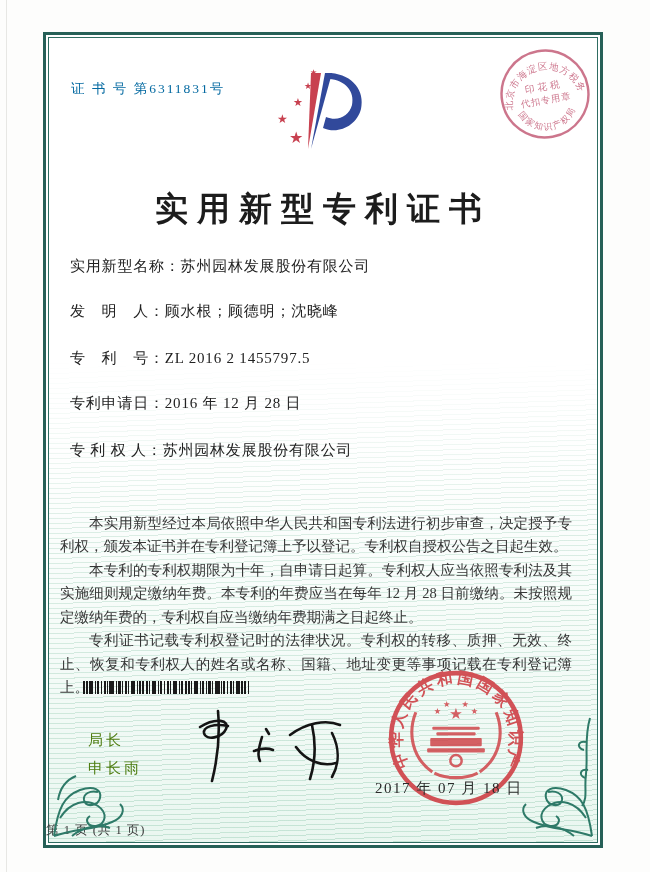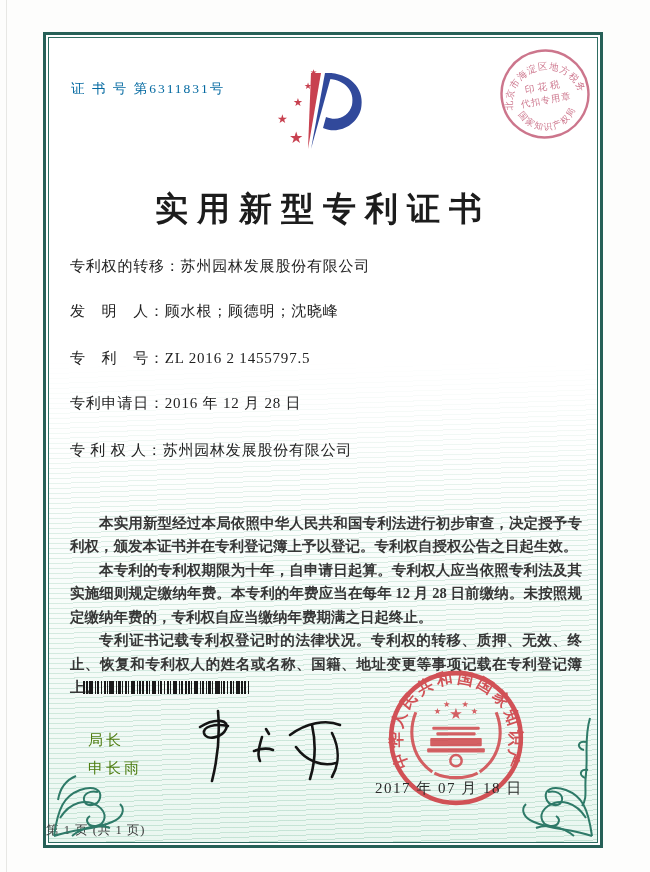--- a/index.html
+++ b/index.html
@@ -12,21 +12,21 @@
     background:
       repeating-linear-gradient(178deg, rgba(136,196,168,0.38) 0 1px, rgba(255,255,255,0) 1px 5px),
       linear-gradient(to bottom, rgba(232,247,240,0) 45%, rgba(222,242,232,0.65) 100%);
     -webkit-mask-image:linear-gradient(to bottom, transparent 0%, transparent 40%, rgba(0,0,0,.75) 62%, #000 100%);
             mask-image:linear-gradient(to bottom, transparent 0%, transparent 40%, rgba(0,0,0,.75) 62%, #000 100%);}
   .cert-number{position:absolute;left:25px;top:45px;font-size:13.5px;letter-spacing:2px;color:#0369a1;}
   .logo{position:absolute;left:225px;top:26px;width:100px;height:92px;}
   .tax-stamp{position:absolute;left:452px;top:12px;width:94px;height:94px;opacity:.82;}
   .title{position:absolute;left:0;right:0;top:140px;text-align:center;font-size:33px;font-weight:bold;letter-spacing:9px;color:#1c1c1c;margin-top:12px;}
   .field{position:absolute;left:24px;font-size:15px;color:#222;letter-spacing:.8px;white-space:nowrap;}
-  .body-text{position:absolute;left:24px;top:477px;width:512px;font-size:14.5px;line-height:1.62;color:#363636;text-align:justify;font-weight:bold;}
+  .body-text{position:absolute;left:14px;top:477px;width:512px;font-size:14.5px;line-height:1.62;color:#363636;text-align:justify;}
   .body-text p{margin:0;text-indent:2em;}
   .barcode{position:absolute;left:37px;top:646px;width:166px;height:13px;
     background:
       repeating-linear-gradient(90deg,#1a1a1a 0 1px,transparent 1px 3px),
       repeating-linear-gradient(90deg,#1a1a1a 0 2px,transparent 2px 7px),
       repeating-linear-gradient(90deg,transparent 0 4px,#1a1a1a 4px 5px,transparent 5px 11px);}
   .director{position:absolute;left:42px;top:692px;font-size:15px;color:#4d7c0f;letter-spacing:3px;line-height:1.85;}
   .signature{position:absolute;left:128px;top:668px;width:180px;height:90px;}
   .office-seal{position:absolute;left:341px;top:634px;width:138px;height:138px;opacity:.9;}
   .seal-date{position:absolute;left:329px;top:744px;font-size:15px;letter-spacing:1.5px;color:#2b2b2b;}
@@ -71,21 +71,21 @@
         <text font-size="8.6" letter-spacing="1.4">
           <textPath href="#taxBottomArc" xlink:href="#taxBottomArc">国家知识产权局</textPath>
         </text>
         <text x="46" y="42" text-anchor="middle" font-size="9.5" letter-spacing="3">印花税</text>
         <text x="46" y="55" text-anchor="middle" font-size="9" letter-spacing="1">代扣专用章</text>
       </g>
     </svg>
 
     <div class="title">实用新型专利证书</div>
 
-    <div class="field" style="top:222px"><span>专利权的转移：</span><span>苏州园林发展股份有限公司</span></div>
+    <div class="field" style="top:222px"><span>实用新型名称：</span><span>苏州园林发展股份有限公司</span></div>
     <div class="field" style="top:267px"><span>发　明　人：</span><span>顾水根；顾德明；沈晓峰</span></div>
     <div class="field" style="top:314px"><span>专　利　号：</span><span>ZL 2016 2 1455797.5</span></div>
     <div class="field" style="top:359px"><span>专利申请日：</span><span>2016 年 12 月 28 日</span></div>
     <div class="field" style="top:406px"><span>专 利 权 人：</span><span>苏州园林发展股份有限公司</span></div>
 
     <div class="body-text">
       <p>本实用新型经过本局依照中华人民共和国专利法进行初步审查，决定授予专利权，颁发本证书并在专利登记簿上予以登记。专利权自授权公告之日起生效。</p>
       <p>本专利的专利权期限为十年，自申请日起算。专利权人应当依照专利法及其实施细则规定缴纳年费。本专利的年费应当在每年 12 月 28 日前缴纳。未按照规定缴纳年费的，专利权自应当缴纳年费期满之日起终止。</p>
       <p>专利证书记载专利权登记时的法律状况。专利权的转移、质押、无效、终止、恢复和专利权人的姓名或名称、国籍、地址变更等事项记载在专利登记簿上。</p>
     </div>

